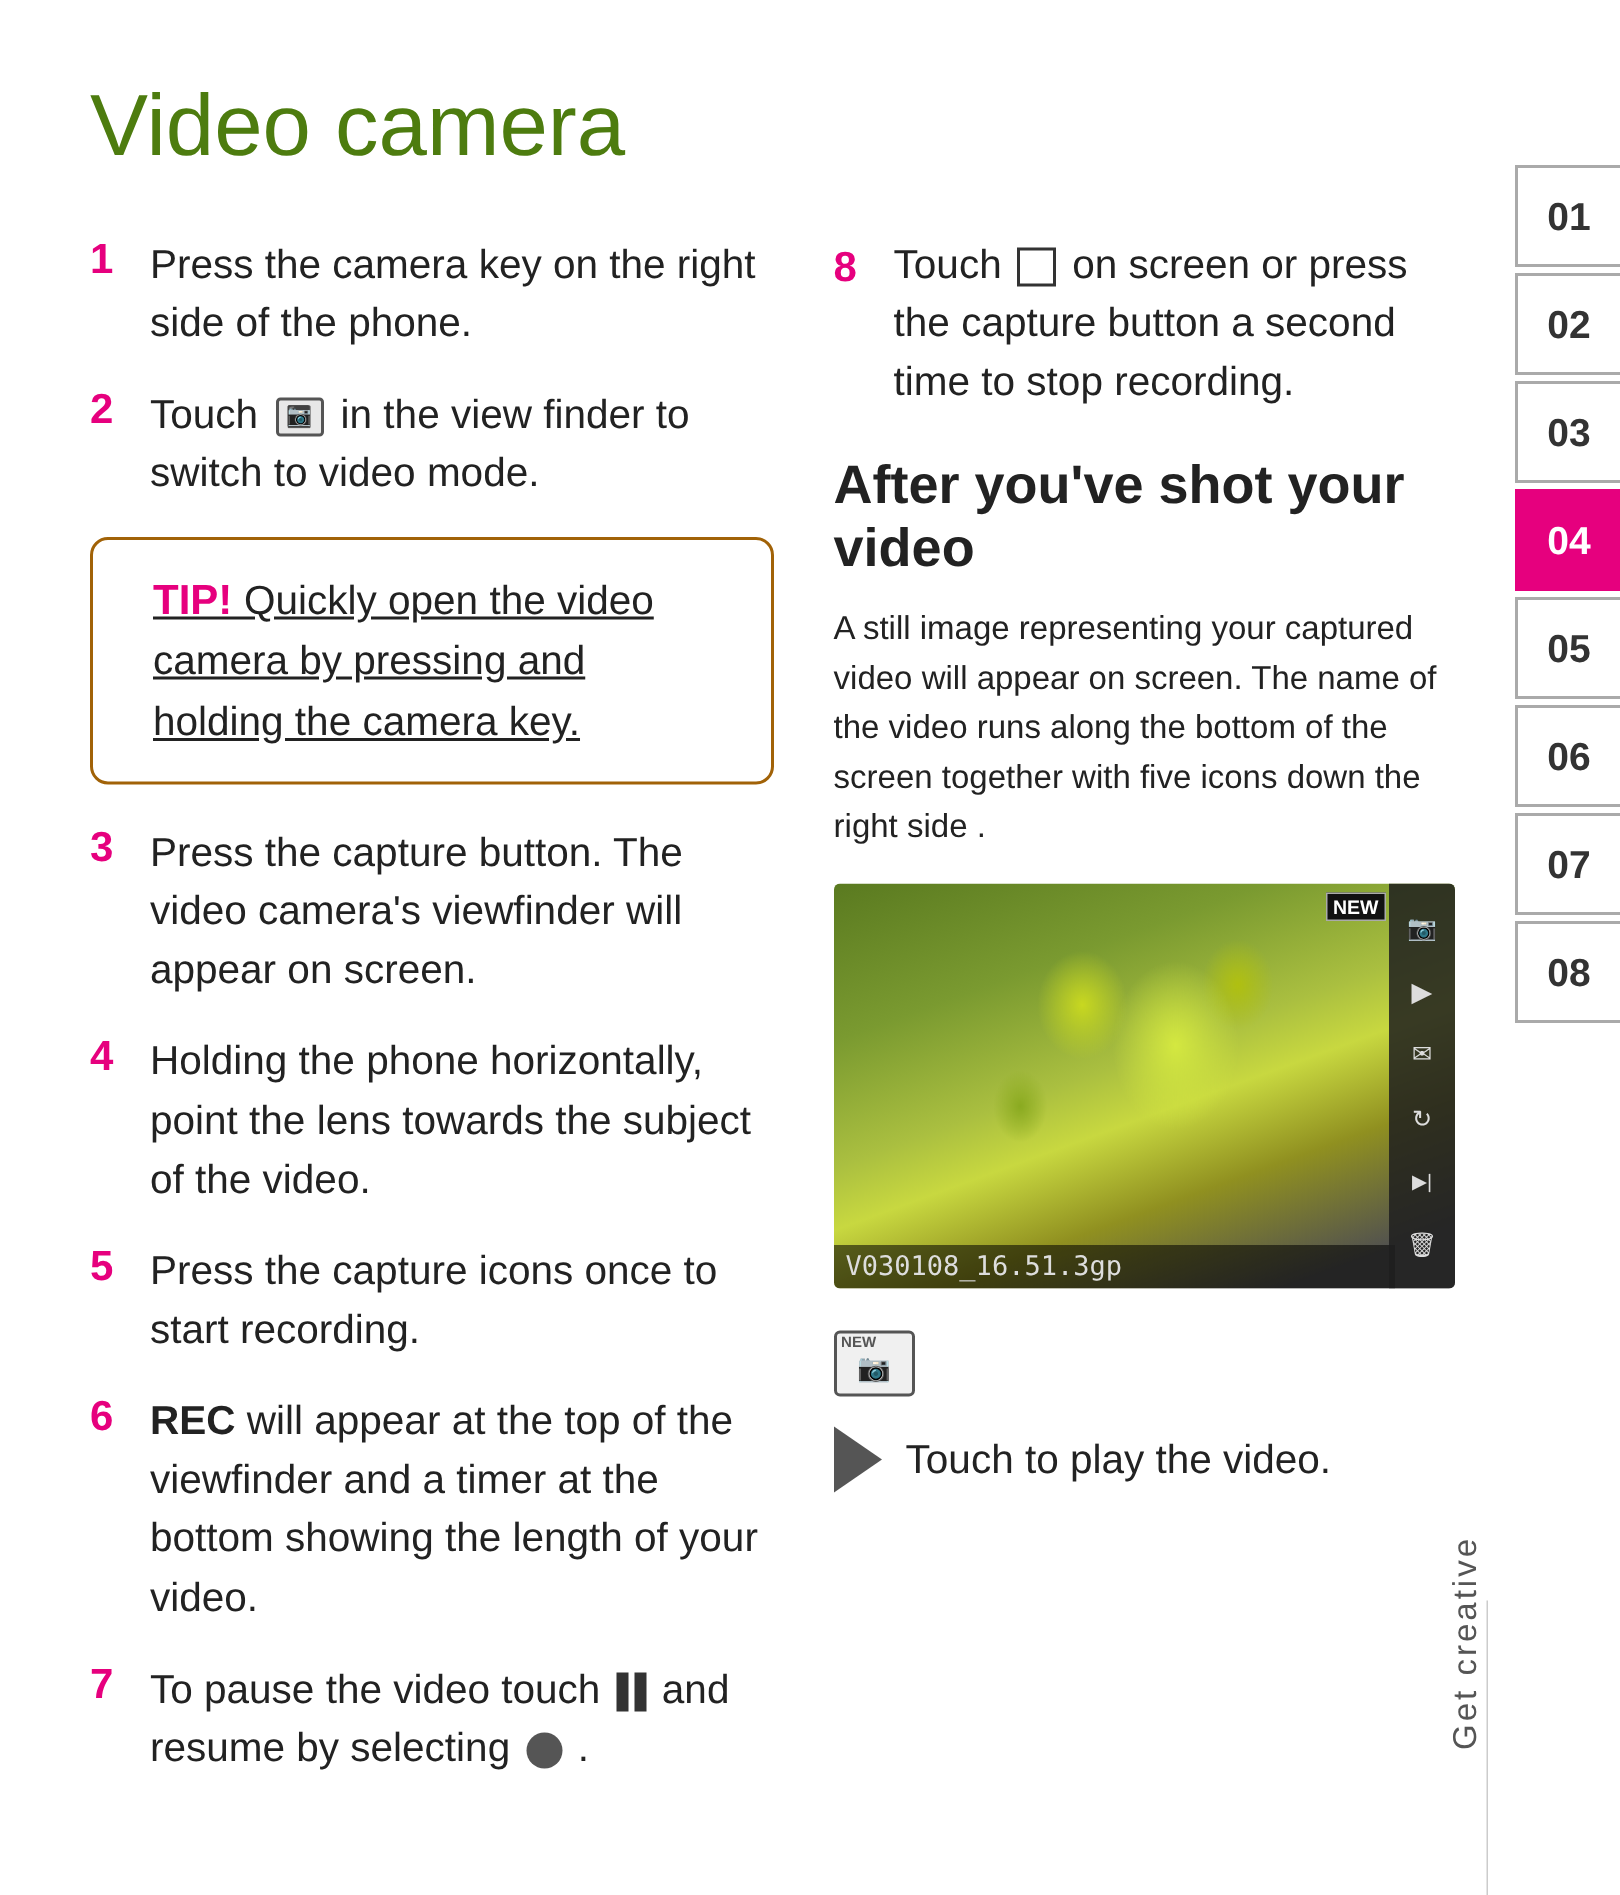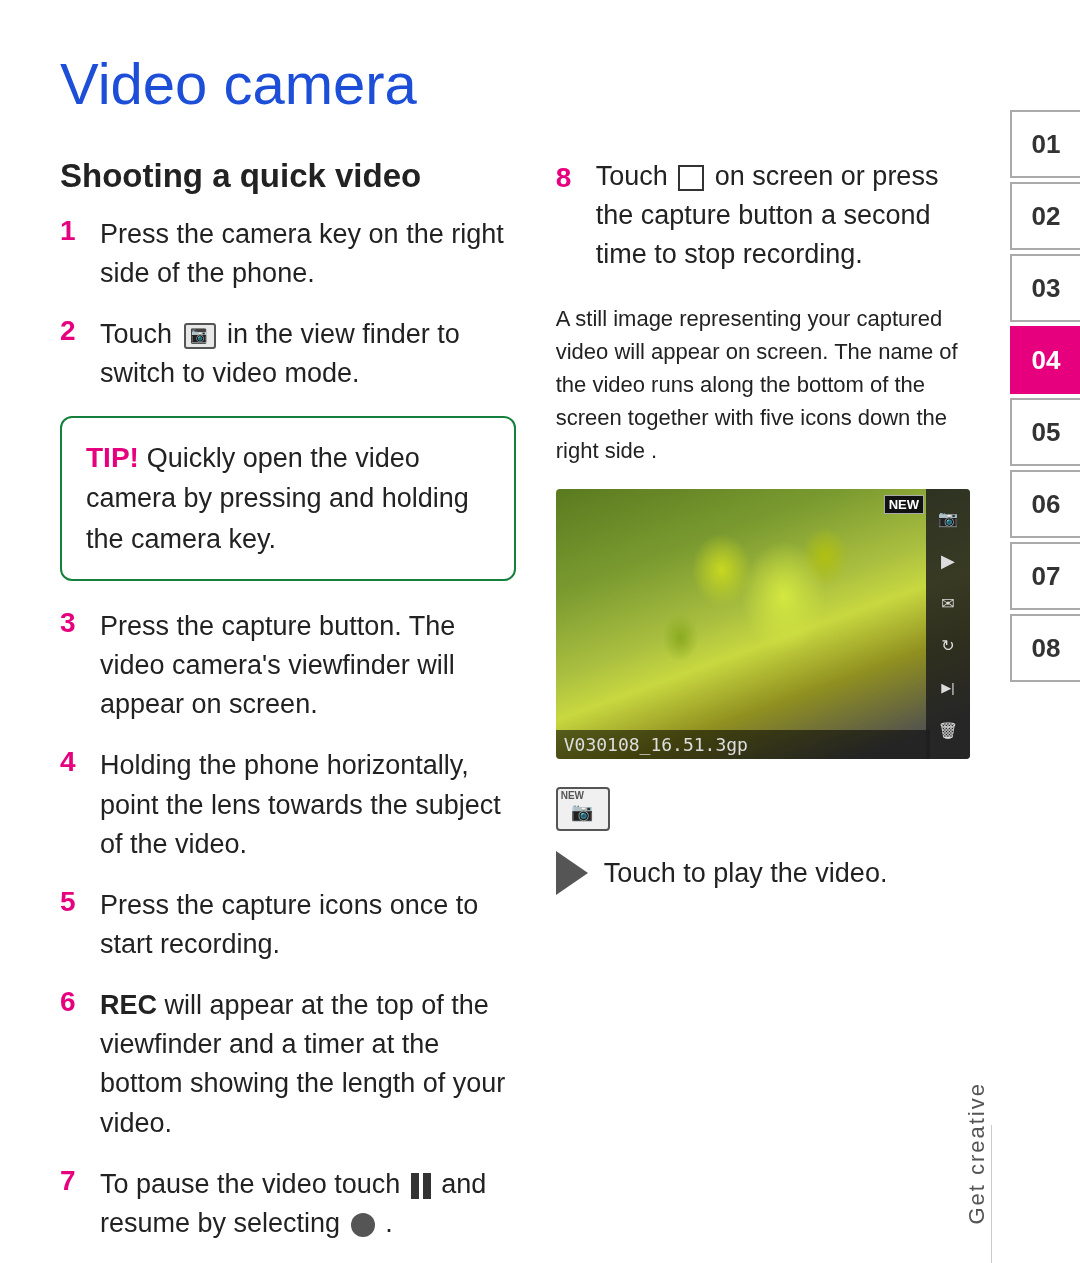--- a/index.html
+++ b/index.html
@@ -45,21 +45,21 @@
       background: #fff;
       cursor: pointer;
     }
     .tab-item.active {
       background: #e6007e;
       color: #ffffff;
       border-color: #e6007e;
     }
     .page-title {
       font-size: 58px;
-      color: #1d4ed8;
+      color: #4d7c0f;
       font-weight: normal;
       margin-bottom: 40px;
     }
     .two-col {
       display: flex;
       gap: 40px;
     }
     .left-col {
       flex: 1.1;
     }
@@ -91,24 +91,25 @@
     }
     .step-text {
       font-size: 27px;
       line-height: 1.45;
       color: #222;
     }
     .step-text strong {
       font-weight: bold;
     }
     .tip-box {
-      border: 2px solid #15803d;
+      border: 2px solid #a16207;
       border-radius: 12px;
-      padding: 20px 24px;
+      padding: 20px 40px;
       margin: 18px 0 26px 0;
+      text-decoration: underline;
     }
     .tip-box .tip-label {
       color: #e6007e;
       font-weight: bold;
       font-size: 28px;
     }
     .tip-box .tip-content {
       font-size: 27px;
       line-height: 1.5;
       color: #222;
@@ -280,21 +281,20 @@
 <body>
 
 <div class="page-container">
   <div class="main-content">
 
     <h1 class="page-title">Video camera</h1>
 
     <div class="two-col">
 
       <div class="left-col">
-        <h2 class="section-heading">Shooting a quick video</h2>
 
         <ul class="step-list">
 
           <li class="step-item">
             <span class="step-number">1</span>
             <span class="step-text">Press the camera key on the right side of the phone.</span>
           </li>
 
           <li class="step-item">
             <span class="step-number">2</span>
@@ -350,20 +350,21 @@
       <div class="right-col">
 
         <div class="step-item step8-text" style="display:flex;gap:12px;margin-bottom:28px;">
           <span class="step-number">8</span>
           <span class="step-text">Touch
             <span class="square-icon" style="display:inline-block;width:26px;height:26px;border:2px solid #333;vertical-align:middle;margin:0 3px;"></span>
             on screen or press the capture button a second time to stop recording.
           </span>
         </div>
 
+        <h2 class="section-heading">After you've shot your video</h2>
 
         <p class="right-description">A still image representing your captured video will appear on screen. The name of the video runs along the bottom of the screen together with five icons down the right side .</p>
 
         <div class="video-preview">
           <div class="video-bg"></div>
 
           <div style="position:absolute;top:6px;right:46px;background:#111;color:#fff;font-size:13px;font-weight:bold;padding:1px 4px;border:1px solid #aaa;">NEW</div>
           <div class="filename-bar">V030108_16.51.3gp</div>
           <div class="side-icons">
             <div class="side-icon-item" style="font-size:16px;">📷</div>

